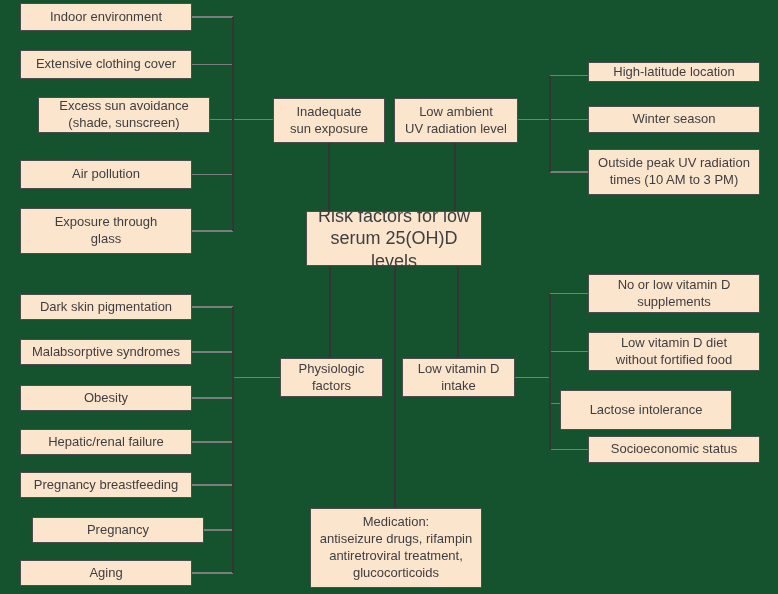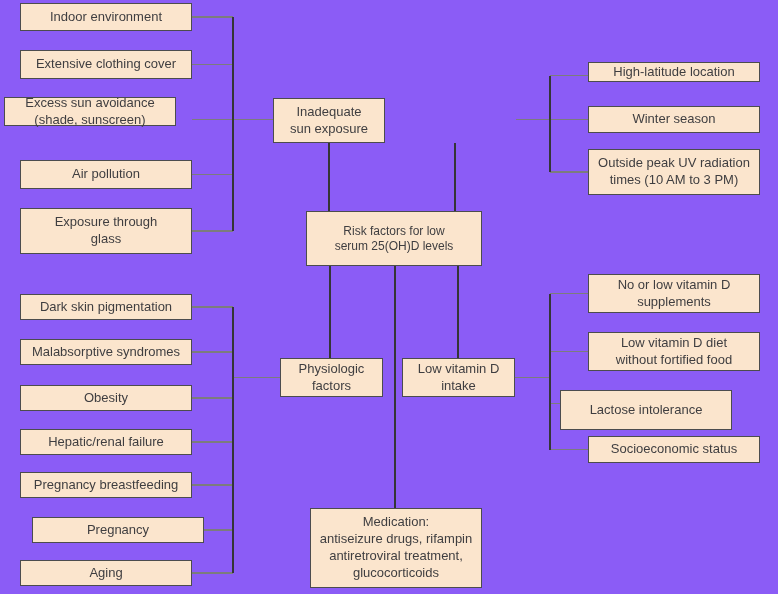--- a/index.html
+++ b/index.html
@@ -6,42 +6,42 @@
     --box-fill:#fbe5cd;
     --box-border:#4c4c4e;
     --line-horizontal:#7c7c7c;
     --line-vertical:#353537;
     --text:#3f3e40;
   }
   html,body{margin:0;padding:0;background:#ffffff;}
   .canvas{
     position:relative;
     width:778px;height:594px;
-    background:#8b5cf6;
+    background:#14532d;
     font-family:"Liberation Sans", sans-serif;
     overflow:hidden;
   }
   .lines{position:absolute;left:0;top:0;width:778px;height:594px;}
   .lines .h{stroke:var(--line-horizontal);stroke-width:1.6;}
   .lines .v{stroke:var(--line-vertical);stroke-width:1.4;}
   .box{
     position:absolute;
     box-sizing:border-box;
     background:var(--box-fill);
     border:1px solid var(--box-border);
     display:flex;align-items:center;justify-content:center;
     text-align:center;
     white-space:pre-line;
     color:var(--text);
     font-size:13px;
     line-height:1.3;
     padding:1px 4px;
   }
   .bold{font-weight:400;line-height:1.25;}
-  .center-node{font-size:12px;}
+  .center-node{font-size:18px;}
 </style>
 </head>
 <body>
 
 <div class="canvas">
 
   <svg class="lines" shape-rendering="crispEdges">
     <g class="h">
       <line x1="192" y1="17" x2="233" y2="17"></line>
       <line x1="192" y1="64.5" x2="233" y2="64.5"></line>
@@ -73,28 +73,30 @@
       <line x1="329" y1="143" x2="329" y2="211"></line>
       <line x1="455" y1="143" x2="455" y2="211"></line>
       <line x1="330" y1="265" x2="330" y2="358"></line>
       <line x1="458" y1="265" x2="458" y2="358"></line>
       <line x1="395" y1="265" x2="395" y2="508"></line>
     </g>
   </svg>
 
   <div class="box" style="left:20px;top:3px;width:172px;height:28px">Indoor environment</div>
   <div class="box" style="left:20px;top:50px;width:172px;height:29px">Extensive clothing cover</div>
-  <div class="box" style="left:4px;top:97px;width:172px;height:29px">Excess sun avoidance
+  <div class="box" style="left:38px;top:97px;width:172px;height:36px">Excess sun avoidance
 (shade, sunscreen)</div>
   <div class="box" style="left:20px;top:160px;width:172px;height:29px">Air pollution</div>
   <div class="box" style="left:20px;top:208px;width:172px;height:46px">Exposure through
 glass</div>
 
   <div class="box bold" style="left:273px;top:98px;width:112px;height:45px">Inadequate
 sun exposure</div>
+  <div class="box bold" style="left:394px;top:98px;width:124px;height:45px">Low ambient
+UV radiation level</div>
 
   <div class="box" style="left:588px;top:62px;width:172px;height:20px">High-latitude location</div>
   <div class="box" style="left:588px;top:106px;width:172px;height:27px">Winter season</div>
   <div class="box" style="left:588px;top:149px;width:172px;height:46px">Outside peak UV radiation
 times (10 AM to 3 PM)</div>
 
   <div class="box bold center-node" style="left:306px;top:211px;width:176px;height:55px">Risk factors for low
 serum 25(OH)D levels</div>
 
   <div class="box" style="left:280px;top:358px;width:103px;height:39px">Physiologic

